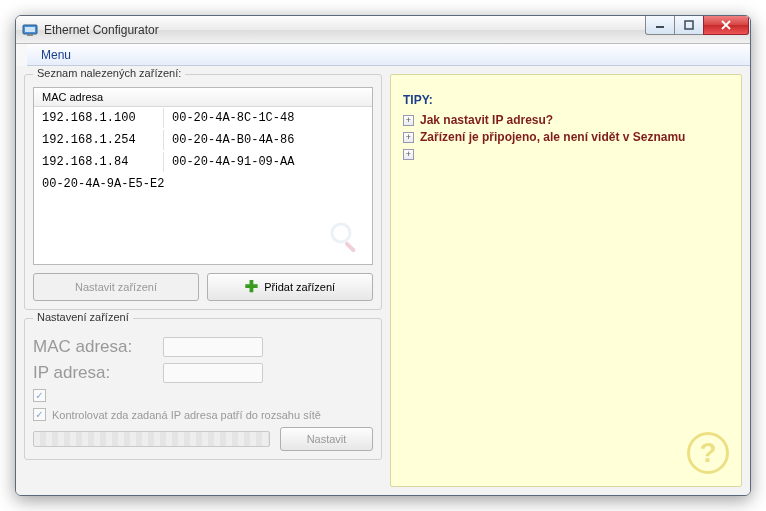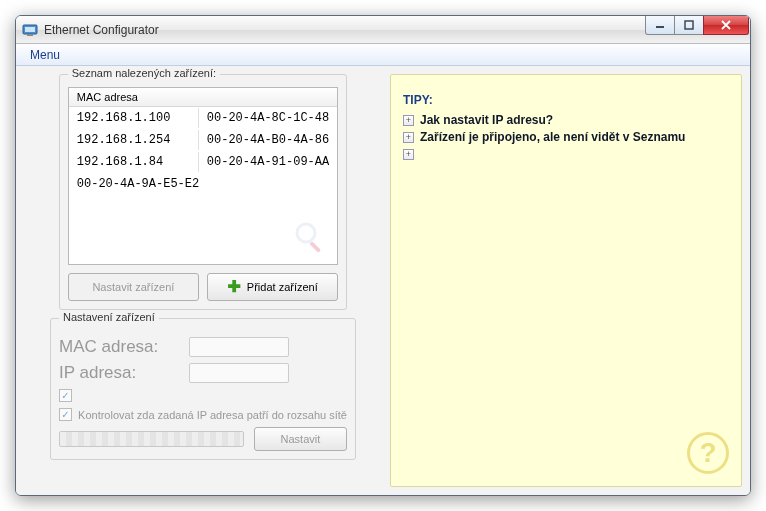--- a/index.html
+++ b/index.html
@@ -73,40 +73,40 @@
     margin-right: 1px;
     font-weight: bold;
   }
   .menubar {
     height: 22px;
     background: linear-gradient(to bottom, #fdfdff, #e6eefb);
     border-bottom: 1px solid #c2cde0;
     display: flex;
     align-items: center;
     padding: 0 8px;
+    margin-left: 11px;
   }
   .menu-item {
     color: #1a3e8c;
     font-size: 12px;
     padding: 2px 6px;
     cursor: default;
   }
   .content {
     flex: 1;
     display: flex;
     padding: 8px;
     gap: 8px;
     background: #f3f3f3;
   }
   .left-panel {
     width: 358px;
     display: flex;
     flex-direction: column;
     gap: 8px;
-    align-items: center;
   }
   .group {
     border: 1px solid #d0d0d0;
     border-radius: 3px;
     background: #f3f3f3;
     padding: 8px;
     position: relative;
   }
   .group-label {
     position: absolute;
@@ -264,21 +264,21 @@
     background: linear-gradient(to bottom,#fff,#eaeaf2);
     display: flex;
     align-items: center;
     justify-content: center;
     font-size: 9px;
     color: #555;
     line-height: 1;
     margin-top: 2px;
     flex-shrink: 0;
   }
-  .tip-text { font-weight: bold; color: #0f172a; }
+  .tip-text { font-weight: bold; color: #7f1d1d; }
   .help-icon {
     position: absolute;
     right: 12px;
     bottom: 12px;
     width: 42px;
     height: 42px;
     border: 3px solid #e8d870;
     border-radius: 50%;
     display: flex;
     align-items: center;

